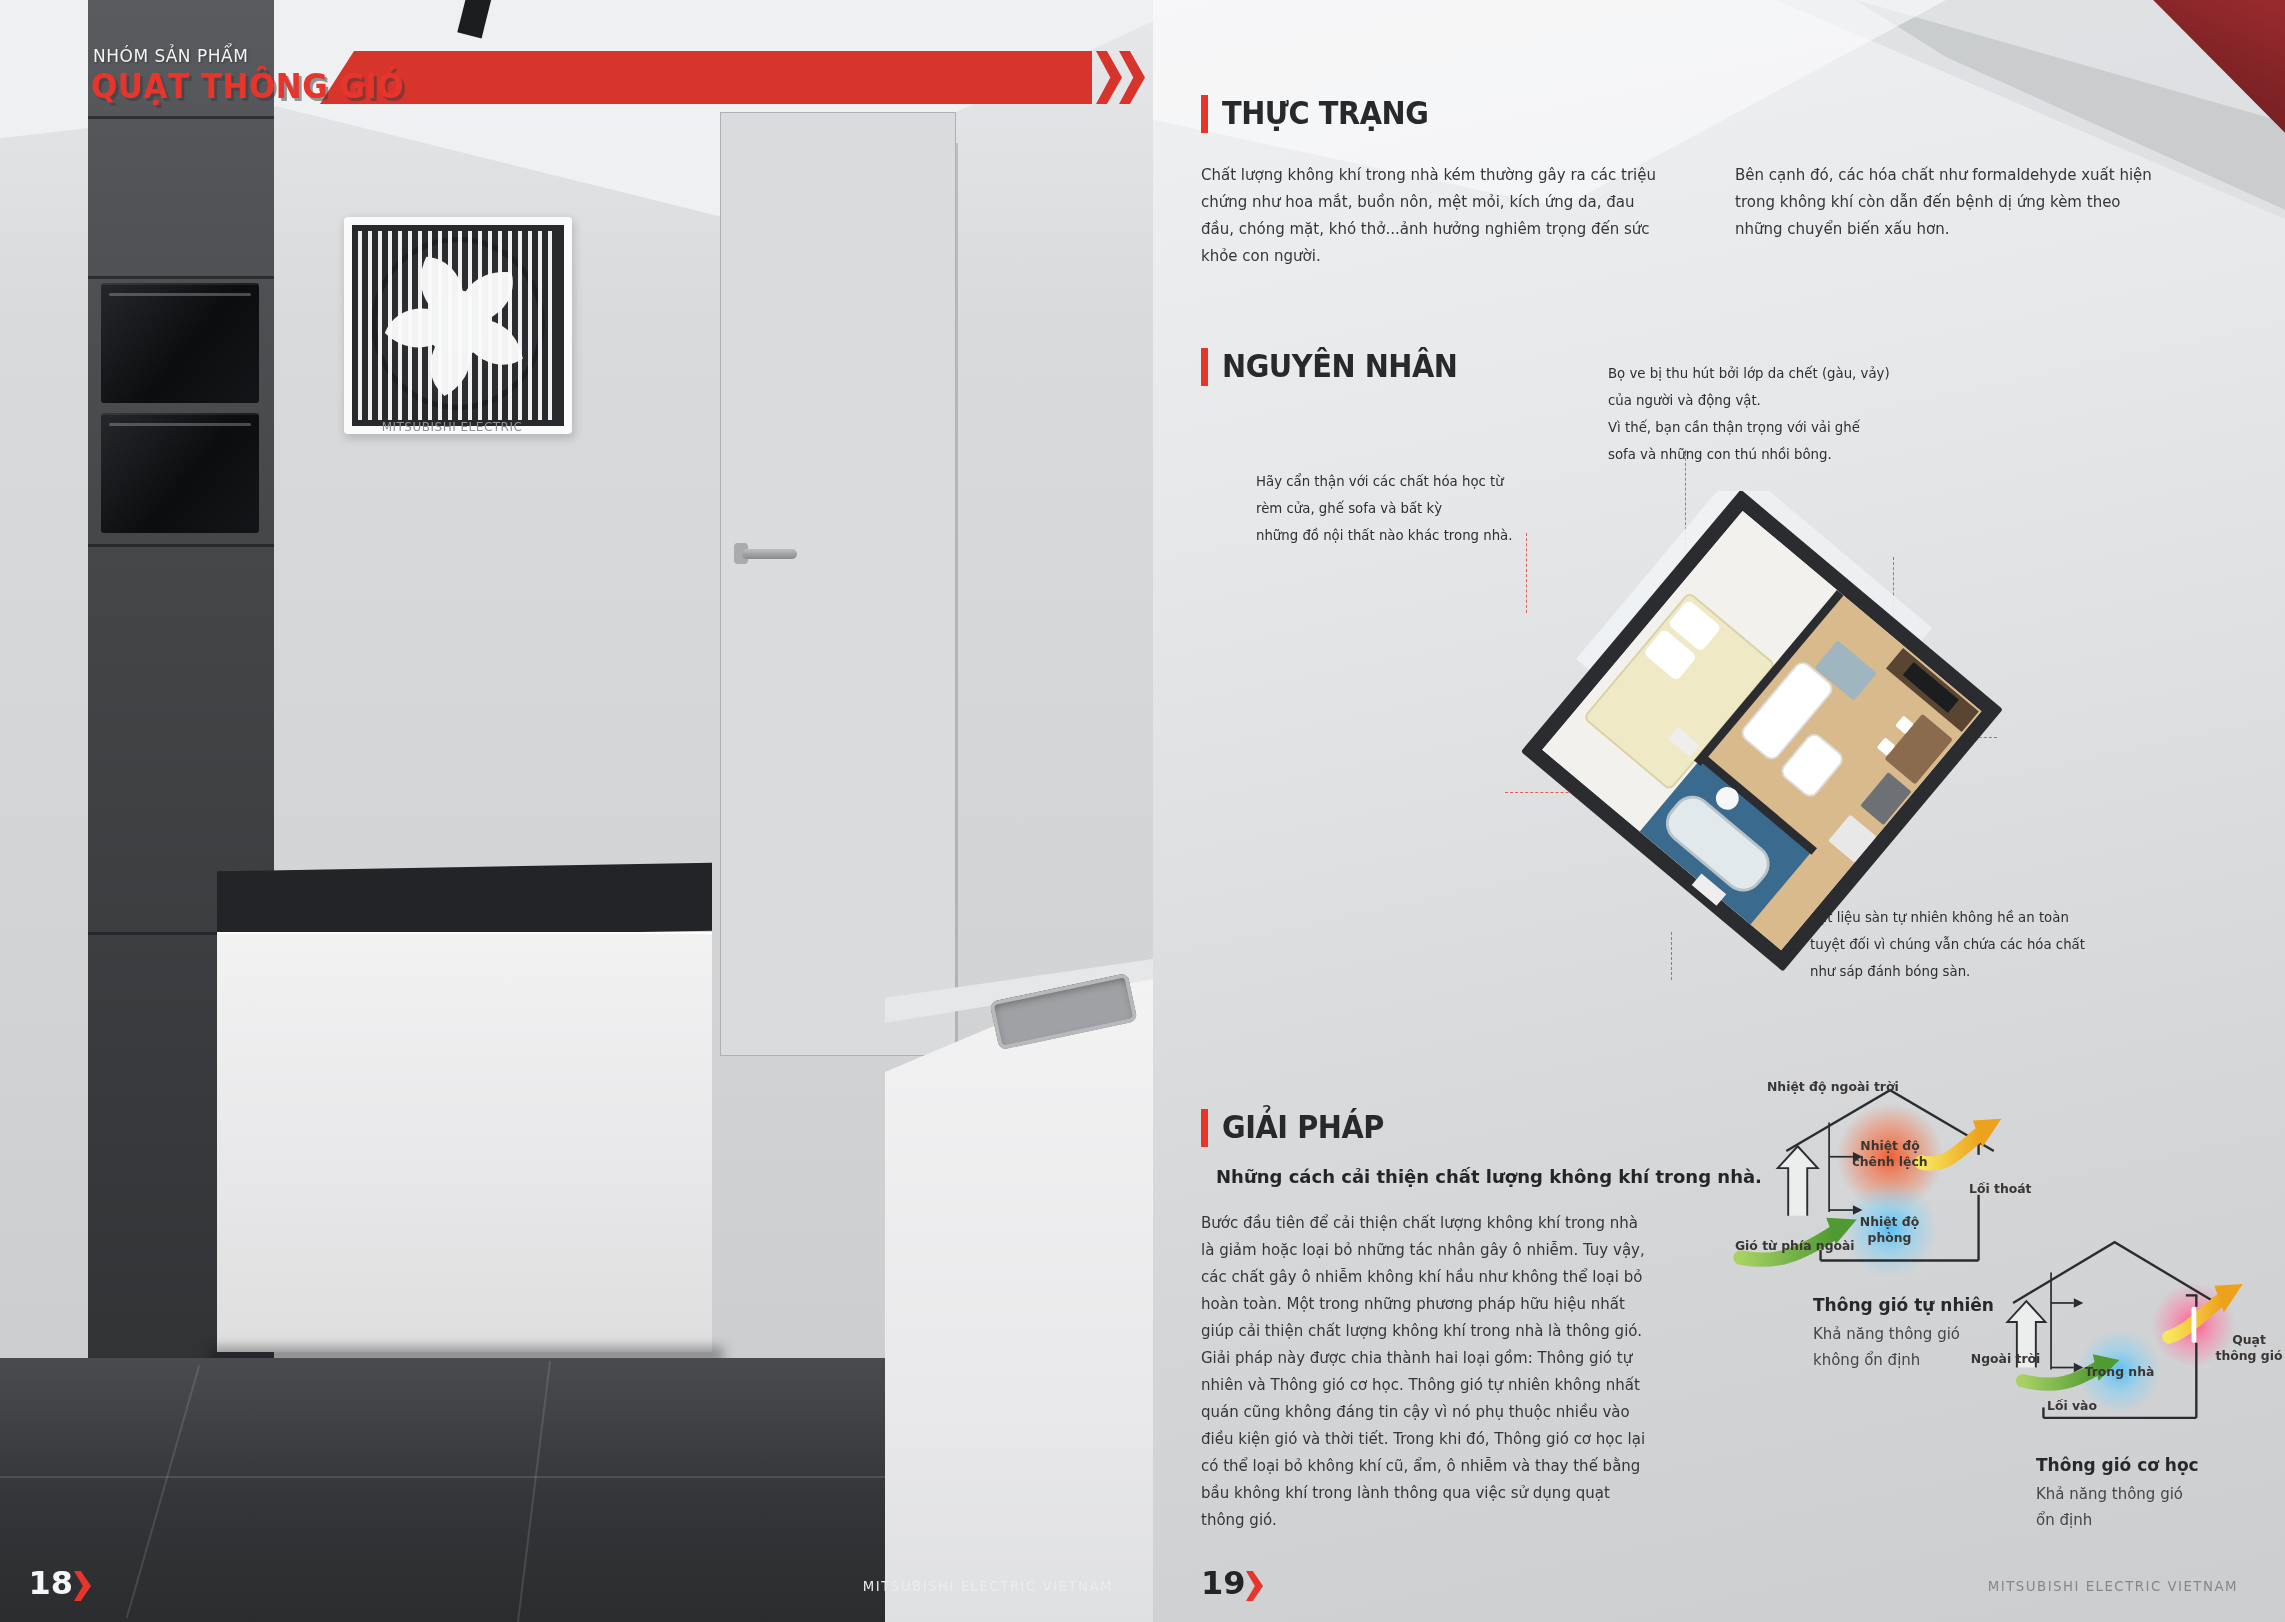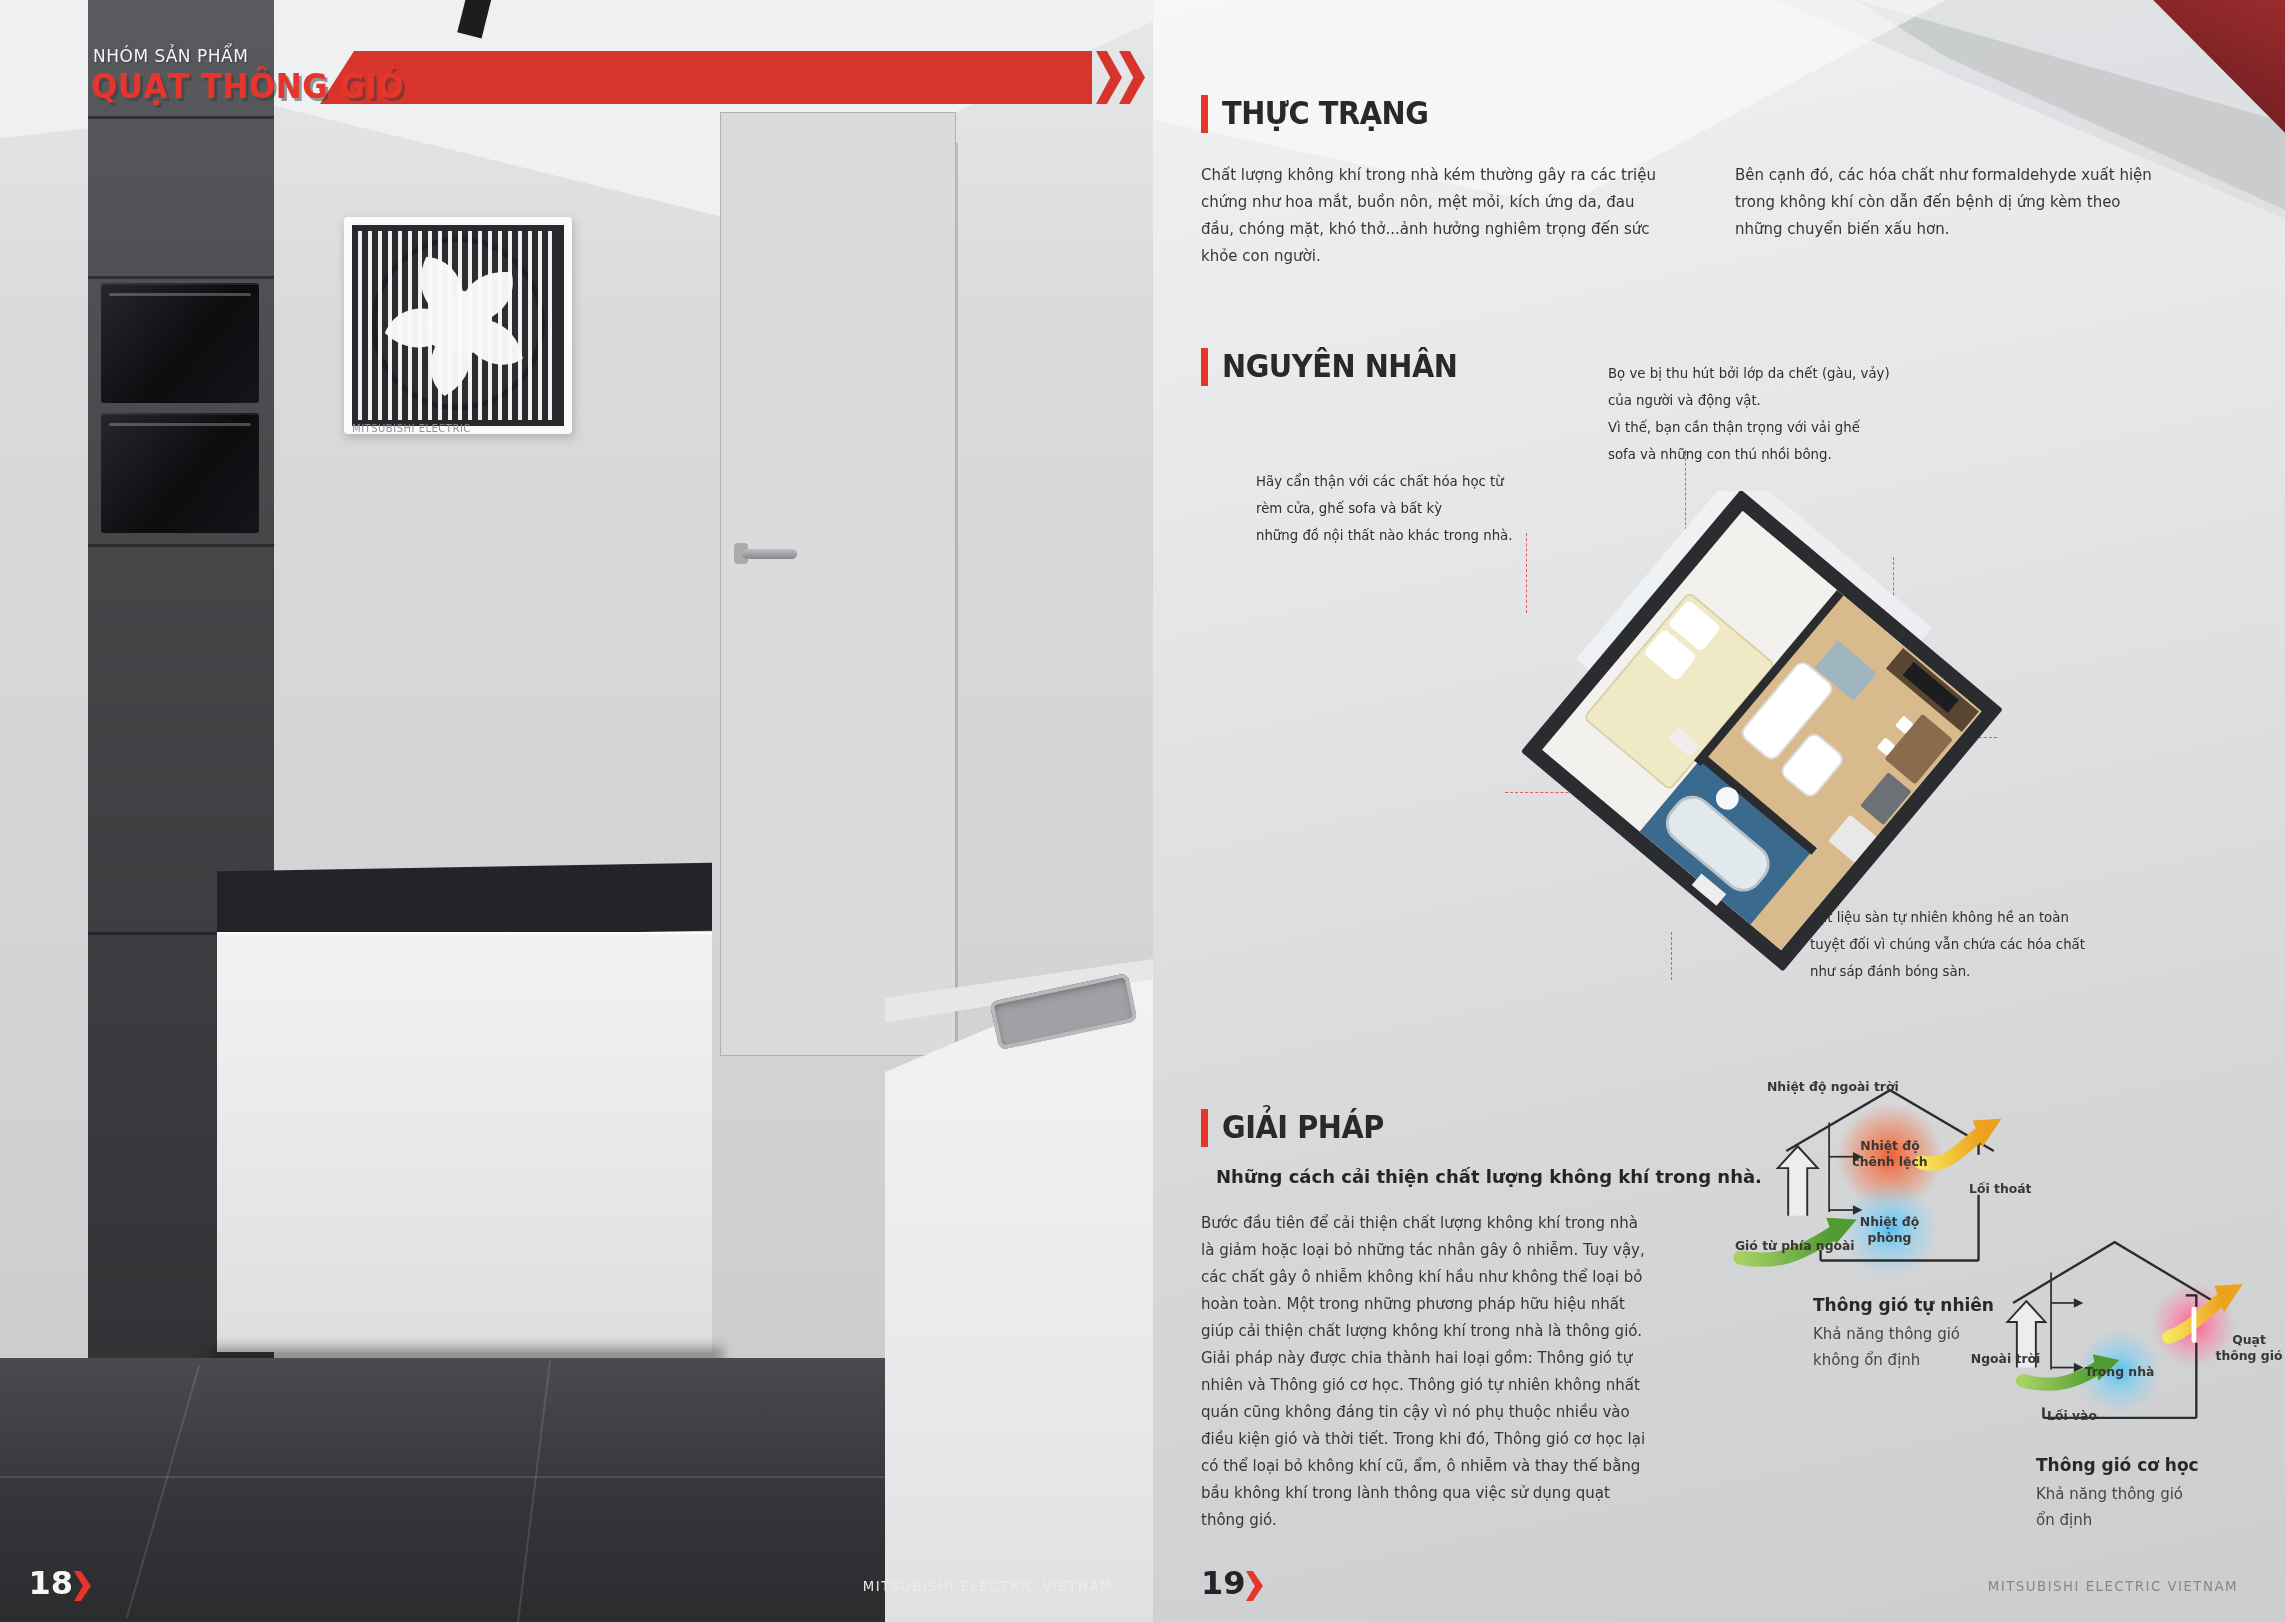--- a/index.html
+++ b/index.html
@@ -25,21 +25,21 @@
   .handle{position:absolute;left:21px;top:436px;width:55px;height:9.5px;border-radius:4.8px;background:linear-gradient(180deg,#bcbec0,#87898c);}
   .handle-base{position:absolute;left:13.3px;top:430px;width:13.3px;height:21px;border-radius:3.8px;background:#a9abad;}
   .wall-corner{left:956px;top:143px;width:1.9px;height:1027px;background:rgba(120,122,126,.35);}
   .island-front{left:885px;top:959px;width:268px;height:664px;background:linear-gradient(180deg,#f3f3f4,#e8e8ea 70%,#dfe0e2);clip-path:polygon(0 17%,100% 0,100% 100%,0 100%);}
   .island-top{left:885px;top:959px;width:268px;height:228px;background:#e6e7e9;clip-path:polygon(0 17%,100% 0,100% 9%,0 28%);}
   .sink{left:993px;top:987px;width:141px;height:49px;border-radius:7.6px;background:#9fa1a4;transform:rotate(-12deg);box-shadow:inset 0 0 0 3.8px #b7b9bb, inset 0 3.8px 9.5px rgba(0,0,0,.45);}
   .pipe{left:462px;top:-5.7px;width:25px;height:42px;background:#1c1d1f;transform:rotate(14deg);}
   
   .fan{left:344px;top:217px;width:228px;height:217px;background:#28292c;border:8.6px solid #fafafb;border-radius:3.8px;box-shadow:1.9px 3.8px 9.5px rgba(0,0,0,.18);}
   .fan-grille{position:absolute;inset:5.7px;background:repeating-linear-gradient(90deg,rgba(250,250,251,.95) 0 3.8px,rgba(250,250,251,0) 3.8px 10px);}
-  .fan-logo{position:absolute;left:0;right:12px;bottom:-7.6px;text-align:left;font-size:10px;color:#909296;letter-spacing:0.5px;background:transparent;}
+  .fan-logo{position:absolute;left:0;right:12px;bottom:-7.6px;text-align:center;font-size:12px;color:#909296;letter-spacing:0.5px;background:transparent;}
   
   .eyebrow{left:93px;top:46px;font-size:17px;color:#f4f4f5;letter-spacing:0.5px;font-weight:500;text-shadow:1px 1px 1.9px rgba(30,30,32,.5);}
   .lp-title{left:91px;top:67px;font-size:33px;font-weight:700;color:#e8352c;letter-spacing:0.5px;transform:scaleX(.94);transform-origin:left top;text-shadow:2.9px 2.9px 0 rgba(55,56,60,.5);}
   .banner{left:320px;top:51px;width:772px;height:53px;background:#d7342c;clip-path:polygon(34px 0,100% 0,100% 100%,0 100%);}
   .chev{width:26px;height:53px;background:#d7342c;clip-path:polygon(0 0,42% 0,100% 50%,42% 100%,0 100%,55% 50%);}
   
   .pg-num{font-size:32px;font-weight:700;letter-spacing:0;}
   .pg-chev{width:17px;height:30px;background:#e8352c;clip-path:polygon(0 0,40% 0,100% 50%,40% 100%,0 100%,52% 50%);}
   .brand{font-size:13.3px;letter-spacing:1.5px;font-weight:400;}
   
@@ -284,21 +284,21 @@
         <line x1="241" y1="201" x2="80" y2="201" stroke="#2b2c2e" stroke-width="2.5"></line>
         <line x1="80" y1="201" x2="80" y2="190" stroke="#2b2c2e" stroke-width="2.5"></line>
         <path d="M212,116 C232,110 244,94 268,76" fill="none" stroke="url(#gyellow)" stroke-width="14" stroke-linecap="round"></path>
         <polygon points="260,62 290,60 270,90" fill="#eda21d"></polygon>
         <rect x="236" y="84" width="5" height="38" rx="2.5" fill="#ffffff"></rect>
         <path d="M58,162 C92,170 112,164 138,148" fill="none" stroke="url(#ggreen)" stroke-width="14" stroke-linecap="round"></path>
         <polygon points="132,134 160,140 138,162" fill="#4f9a33"></polygon>
       </svg>
       <div class="abs dlabel" style="left:3.8px;top:124px;">Ngoài trời</div>
       <div class="abs dlabel pre" style="left:105px;top:137px;width:95px;text-align:center;">Trong nhà</div>
-      <div class="abs dlabel" style="left:80px;top:181px;text-align:center;">Lối vào</div>
+      <div class="abs dlabel" style="left:80px;top:171px;text-align:center;">Lối vào</div>
       <div class="abs dlabel pre" style="left:245px;top:105px;width:74px;text-align:center;">Quạt
 thông gió</div>
     </div>
     <div class="abs" style="left:883px;top:1455px;width:247px;">
       <div class="cap-title">Thông gió cơ học</div>
       <div class="cap-sub pre" style="margin-top:5.7px;">Khả năng thông gió
 ổn định</div>
     </div>
 
     <div class="abs pg-num" style="left:48px;top:1564px;color:#232427;">19</div>

